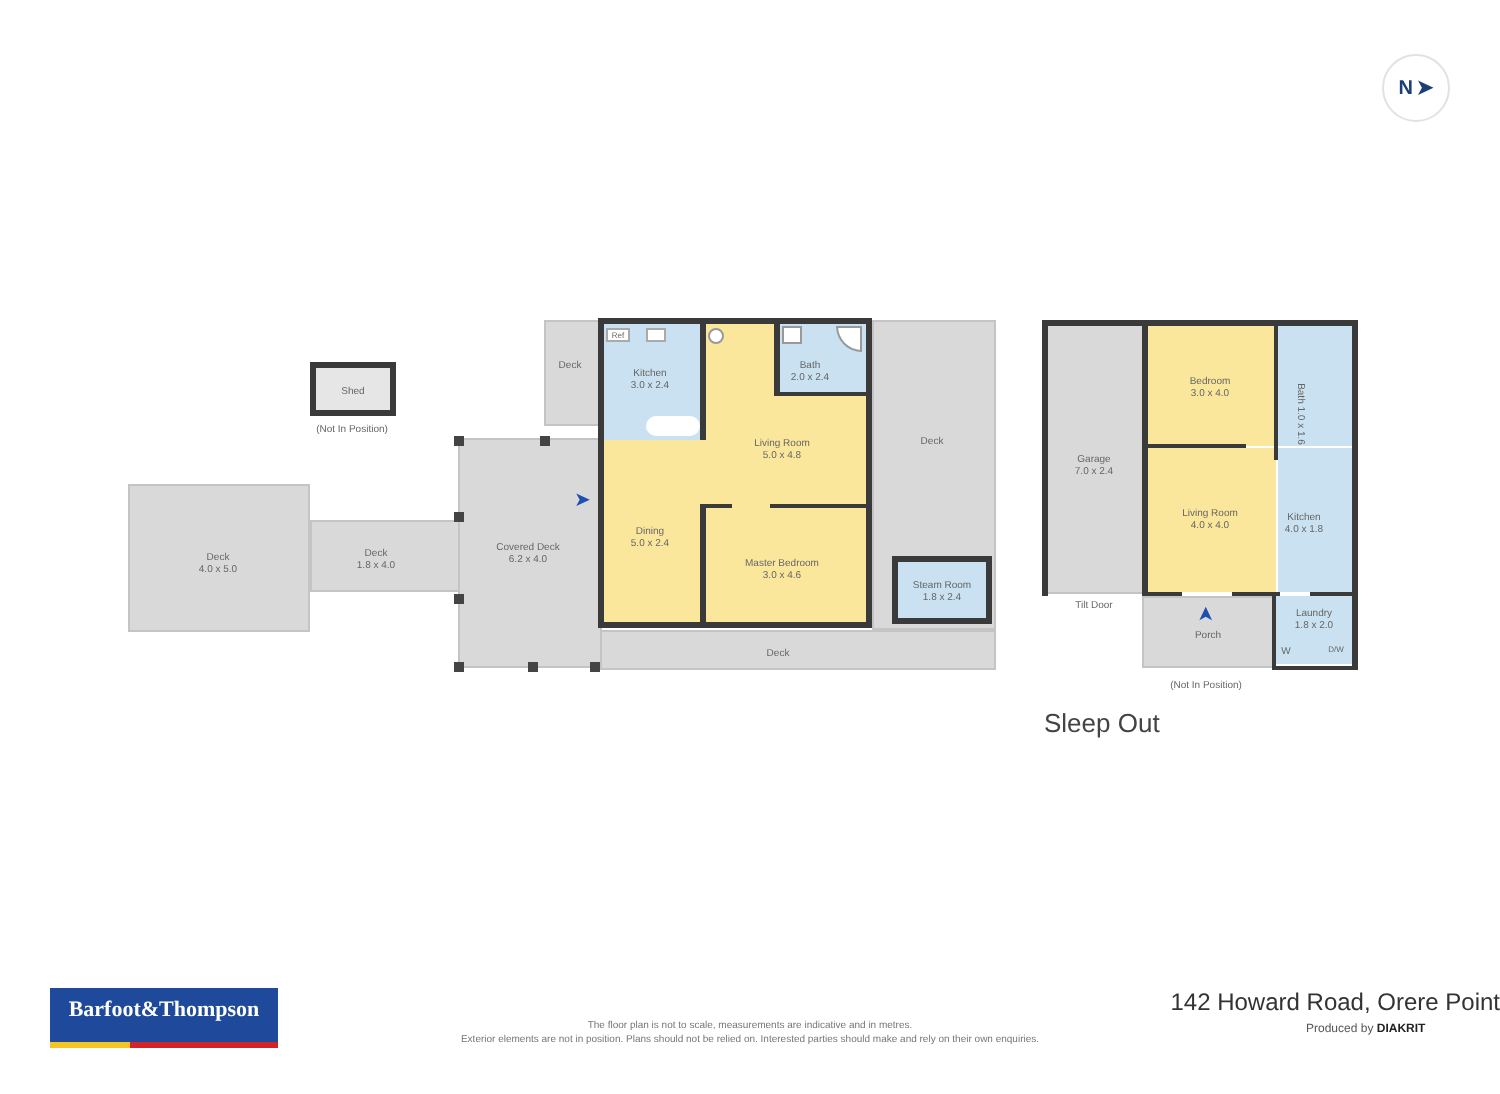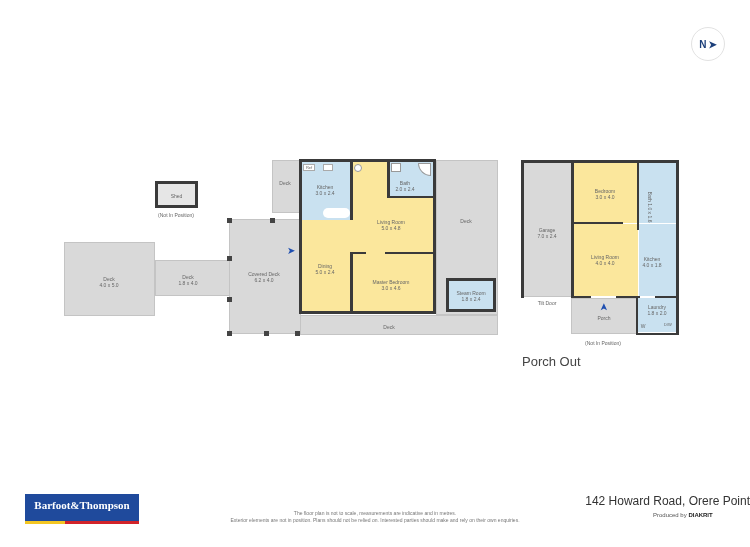--- a/index.html
+++ b/index.html
@@ -151,21 +151,21 @@
   <div class="wall" style="left:571px;top:160px;width:3px;height:138px;"></div>
   <div class="wall" style="left:571px;top:222px;width:52px;height:2px;"></div>
   <div class="wall" style="left:637px;top:160px;width:2px;height:70px;"></div>
   <div class="wall" style="left:571px;top:296px;width:20px;height:2px;"></div>
   <div class="wall" style="left:616px;top:296px;width:24px;height:2px;"></div>
   <div class="wall" style="left:655px;top:296px;width:24px;height:2px;"></div>
   <div class="wall" style="left:636px;top:296px;width:2px;height:39px;"></div>
   <div class="wall" style="left:636px;top:333px;width:43px;height:2px;"></div>
 </div>
 
-<div class="sleepout">Porch Out</div>
+<div class="sleepout">Sleep Out</div>
 
 <div class="logo">
   <div class="logo-text">Barfoot&amp;Thompson</div>
   <div class="logo-stripe-y"></div>
   <div class="logo-stripe-r"></div>
 </div>
 
 <div class="title">142 Howard Road, Orere Point</div>
 <div class="disc" style="top:510px;">The floor plan is not to scale, measurements are indicative and in metres.</div>
 <div class="disc" style="top:517px;">Exterior elements are not in position. Plans should not be relied on. Interested parties should make and rely on their own enquiries.</div>

